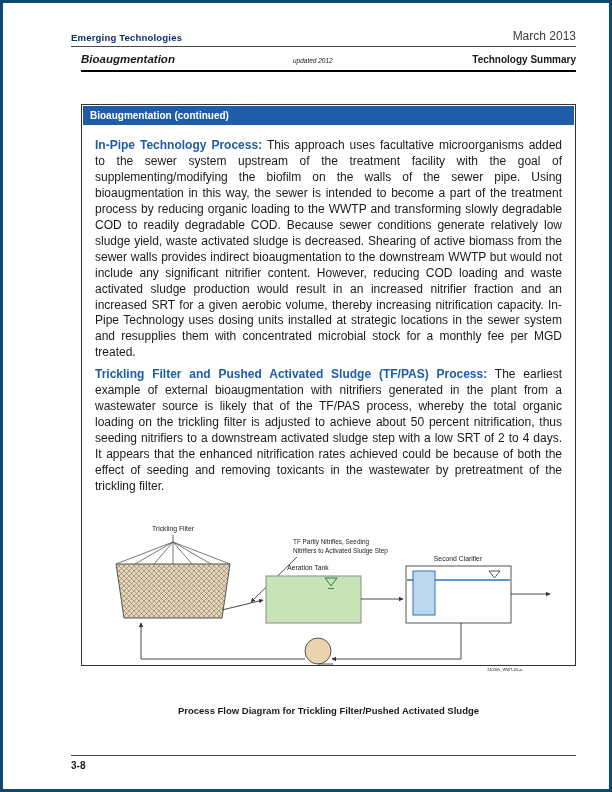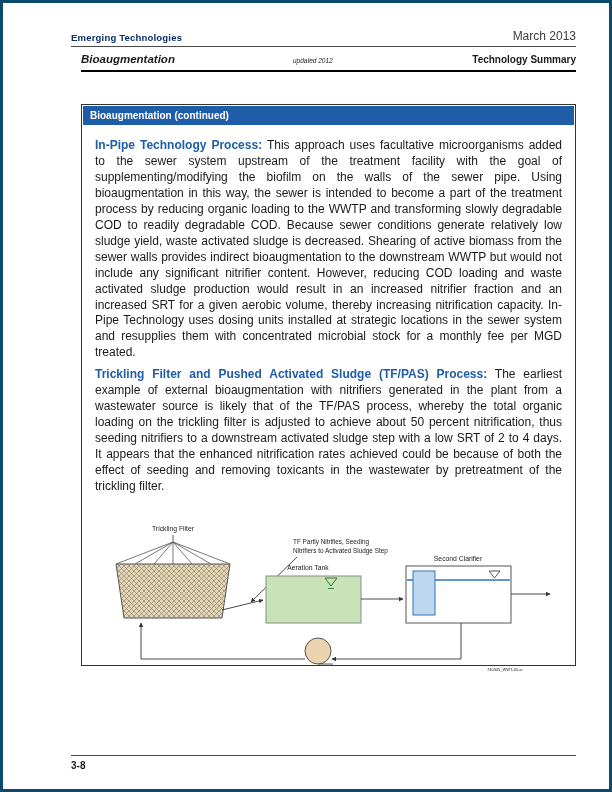--- a/index.html
+++ b/index.html
@@ -120,19 +120,20 @@
 
         <g>
           <circle cx="229" cy="130" r="13" fill="#EBD3AE" stroke="#555" stroke-width="1"></circle>
           <path d="M229,143 h15" stroke="#555" stroke-width="1" fill="none"></path>
         </g>
 
         <text x="398" y="150" font-size="4" fill="#aaaaaa">740305_WWT-05.ai</text>
       </svg>
     </div>
 
+    <div class="caption">Process Flow Diagram for Trickling Filter/Pushed Activated Sludge</div>
   </div>
 
   <div class="footer">
     <span class="page-num">3-8</span>
   </div>
 
 </div>
 
 </body></html>

